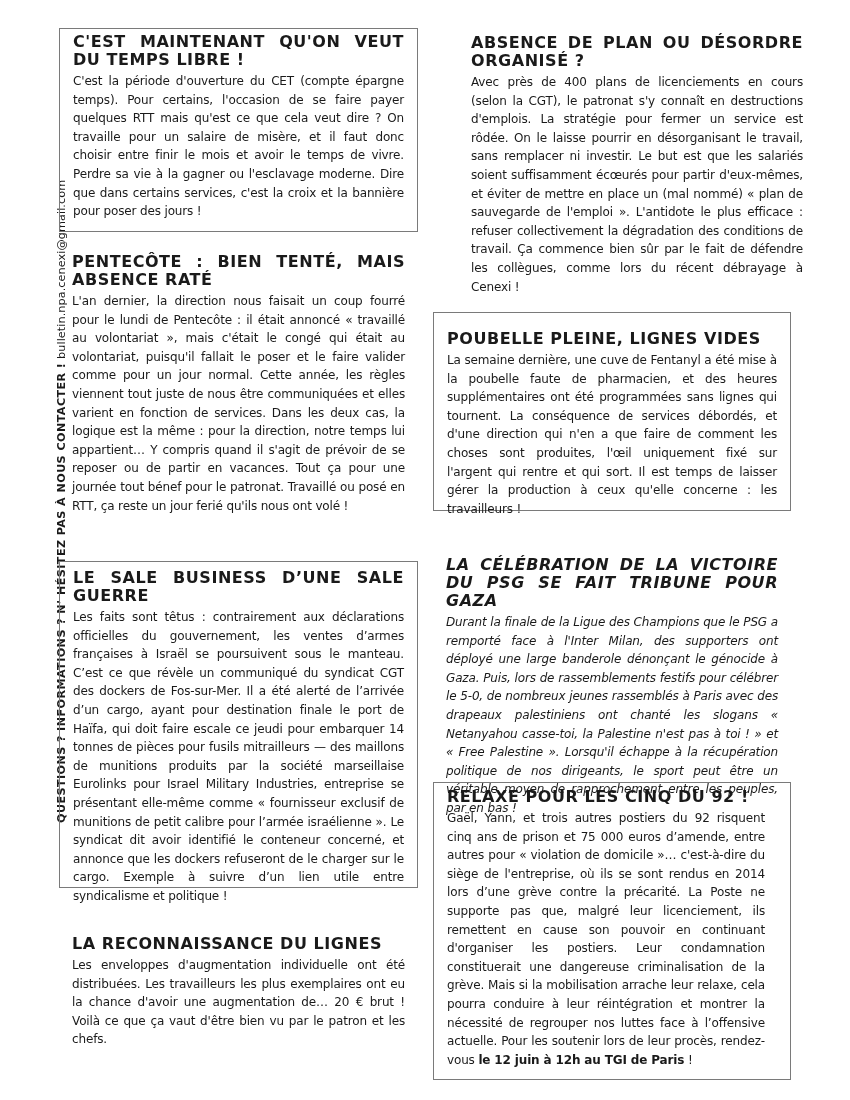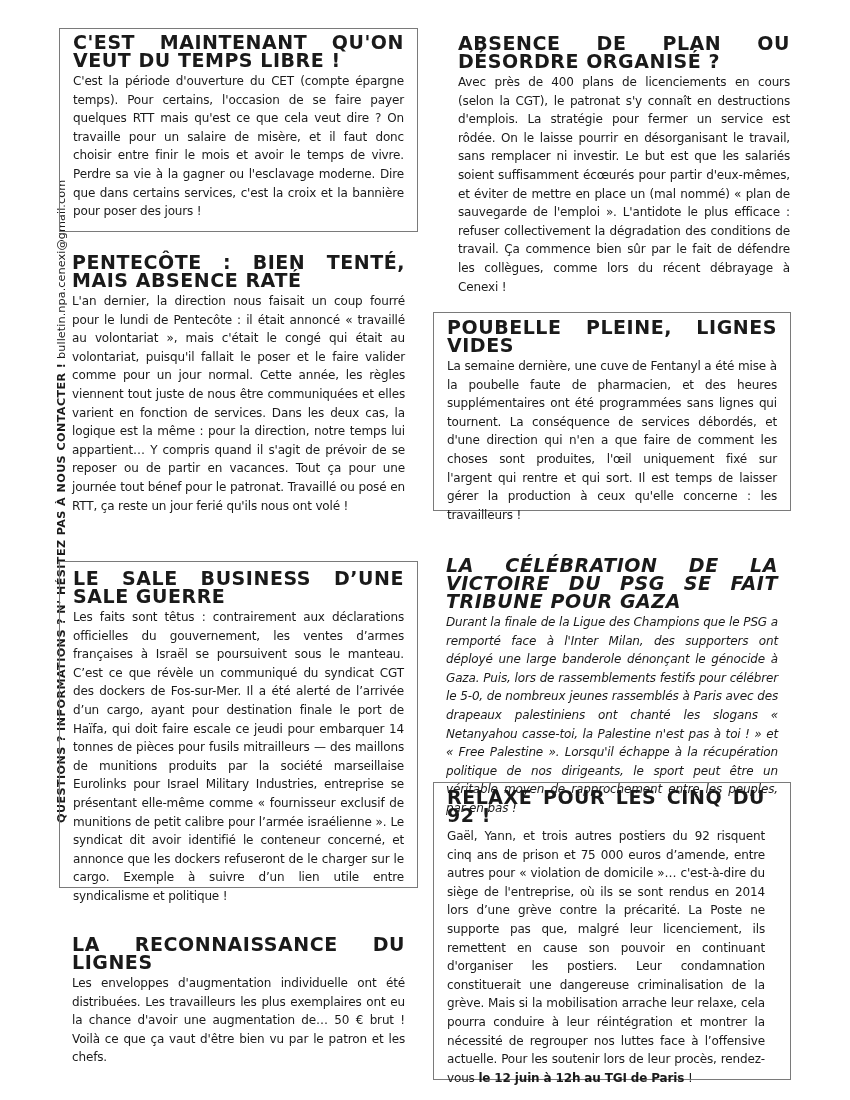--- a/index.html
+++ b/index.html
@@ -4,21 +4,21 @@
 <style>
   html, body { margin: 0; padding: 0; background: #ffffff; }
   body { width: 850px; height: 1100px; position: relative; overflow: hidden;
          font-family: "DejaVu Sans", sans-serif; color: #1a1a1a; }
   .sidebar { position: absolute; left: 20px; top: 0; width: 30px; height: 1100px; }
   .sidebar-text { position: absolute; left: 35px; top: 823px; transform-origin: 0 0;
     transform: rotate(-90deg); white-space: nowrap; font-size: 11.2px; letter-spacing: 0.1px; }
   .sidebar-text b { font-weight: bold; letter-spacing: 0.4px; }
   .article { position: absolute; box-sizing: border-box; }
   .boxed { border: 1px solid #7a7a7a; }
-  .art-title { font-weight: bold; font-size: 19px; line-height: 18px; letter-spacing: 0.55px;
+  .art-title { font-weight: bold; font-size: 16px; line-height: 18px; letter-spacing: 0.55px;
     margin: 0 0 3px 0; text-align: justify; text-align-last: left; }
   .art-body { font-size: 12px; line-height: 18.6px; text-align: justify; margin: 0;
     hyphens: manual; letter-spacing: -0.15px; }
   .art-body b { font-weight: bold; }
 </style>
 </head>
 <body>
 
 <div class="sidebar">
   <div class="sidebar-text">
@@ -37,29 +37,29 @@
   <p class="art-body">L'an dernier, la direction nous faisait un coup fourré pour le lundi de Pentecôte : il était annoncé « travaillé au volontariat », mais c'était le congé qui était au volontariat, puisqu'il fallait le poser et le faire valider comme pour un jour normal. Cette année, les règles viennent tout juste de nous être communiquées et elles varient en fonction de services. Dans les deux cas, la logique est la même : pour la direction, notre temps lui appartient… Y compris quand il s'agit de prévoir de se reposer ou de partir en vacances. Tout ça pour une journée tout bénef pour le patronat. Travaillé ou posé en RTT, ça reste un jour ferié qu'ils nous ont volé !</p>
 </div>
 
 <div class="article boxed" style="left:59px; top:561px; width:359px; height:327px; padding:7px 13px 12px 13px;">
   <h2 class="art-title">LE SALE BUSINESS D’UNE SALE GUERRE</h2>
   <p class="art-body">Les faits sont têtus : contrairement aux déclarations officielles du gouvernement, les ventes d’armes françaises à Israël se poursuivent sous le manteau. C’est ce que révèle un communiqué du syndicat CGT des dockers de Fos-sur-Mer. Il a été alerté de l’arrivée d’un cargo, ayant pour destination finale le port de Haïfa, qui doit faire escale ce jeudi pour embarquer 14 tonnes de pièces pour fusils mitrailleurs — des maillons de munitions produits par la société marseillaise Eurolinks pour Israel Military Industries, entreprise se présentant elle-même comme « fournisseur exclusif de munitions de petit calibre pour l’armée israélienne ». Le syndicat dit avoir identifié le conteneur concerné, et annonce que les dockers refuseront de le charger sur le cargo. Exemple à suivre d’un lien utile entre syndicalisme et politique !</p>
 </div>
 
 <div class="article" style="left:59px; top:935px; width:359px; padding:0 13px;">
   <h2 class="art-title">LA RECONNAISSANCE DU LIGNES</h2>
-  <p class="art-body">Les enveloppes d'augmentation individuelle ont été distribuées. Les travailleurs les plus exemplaires ont eu la chance d'avoir une augmentation de… 50 € brut ! Voilà ce que ça vaut d'être bien vu par le patron et les chefs.</p>
+  <p class="art-body">Les enveloppes d'augmentation individuelle ont été distribuées. Les travailleurs les plus exemplaires ont eu la chance d'avoir une augmentation de… 20 € brut ! Voilà ce que ça vaut d'être bien vu par le patron et les chefs.</p>
 </div>
 
-<div class="article" style="left:445px; top:34px; width:358px; padding:0 13px;">
+<div class="article" style="left:458px; top:34px; width:358px; padding:0 13px;">
   <h2 class="art-title">ABSENCE DE PLAN OU DÉSORDRE ORGANISÉ ?</h2>
   <p class="art-body">Avec près de 400 plans de licenciements en cours (selon la CGT), le patronat s'y connaît en destructions d'emplois. La stratégie pour fermer un service est rôdée. On le laisse pourrir en désorganisant le travail, sans remplacer ni investir. Le but est que les salariés soient suffisamment écœurés pour partir d'eux-mêmes, et éviter de mettre en place un (mal nommé) « plan de sauvegarde de l'emploi ». L'antidote le plus efficace : refuser collectivement la dégradation des conditions de travail. Ça commence bien sûr par le fait de défendre les collègues, comme lors du récent débrayage à Cenexi !</p>
 </div>
 
-<div class="article boxed" style="left:433px; top:312px; width:358px; height:199px; padding:5px 13px 0 13px;">
+<div class="article boxed" style="left:433px; top:312px; width:358px; height:199px; padding:17px 13px 0 13px;">
   <h2 class="art-title">POUBELLE PLEINE, LIGNES VIDES</h2>
   <p class="art-body">La semaine dernière, une cuve de Fentanyl a été mise à la poubelle faute de pharmacien, et des heures supplémentaires ont été programmées sans lignes qui tournent. La conséquence de services débordés, et d'une direction qui n'en a que faire de comment les choses sont produites, l'œil uniquement fixé sur l'argent qui rentre et qui sort. Il est temps de laisser gérer la production à ceux qu'elle concerne : les travailleurs !</p>
 </div>
 
 <div class="article" style="left:433px; top:556px; width:358px; padding:0 13px;font-style:italic;">
   <h2 class="art-title">LA CÉLÉBRATION DE LA VICTOIRE DU PSG SE FAIT TRIBUNE POUR GAZA</h2>
   <p class="art-body">Durant la finale de la Ligue des Champions que le PSG a remporté face à l'Inter Milan, des supporters ont déployé une large banderole dénonçant le génocide à Gaza. Puis, lors de rassemblements festifs pour célébrer le 5-0, de nombreux jeunes rassemblés à Paris avec des drapeaux palestiniens ont chanté les slogans « Netanyahou casse-toi, la Palestine n'est pas à toi ! » et « Free Palestine ». Lorsqu'il échappe à la récupération politique de nos dirigeants, le sport peut être un véritable moyen de rapprochement entre les peuples, par en bas !</p>
 </div>
 
 <div class="article boxed" style="left:433px; top:782px; width:358px; height:298px; padding:5px 25px 0 13px;">

